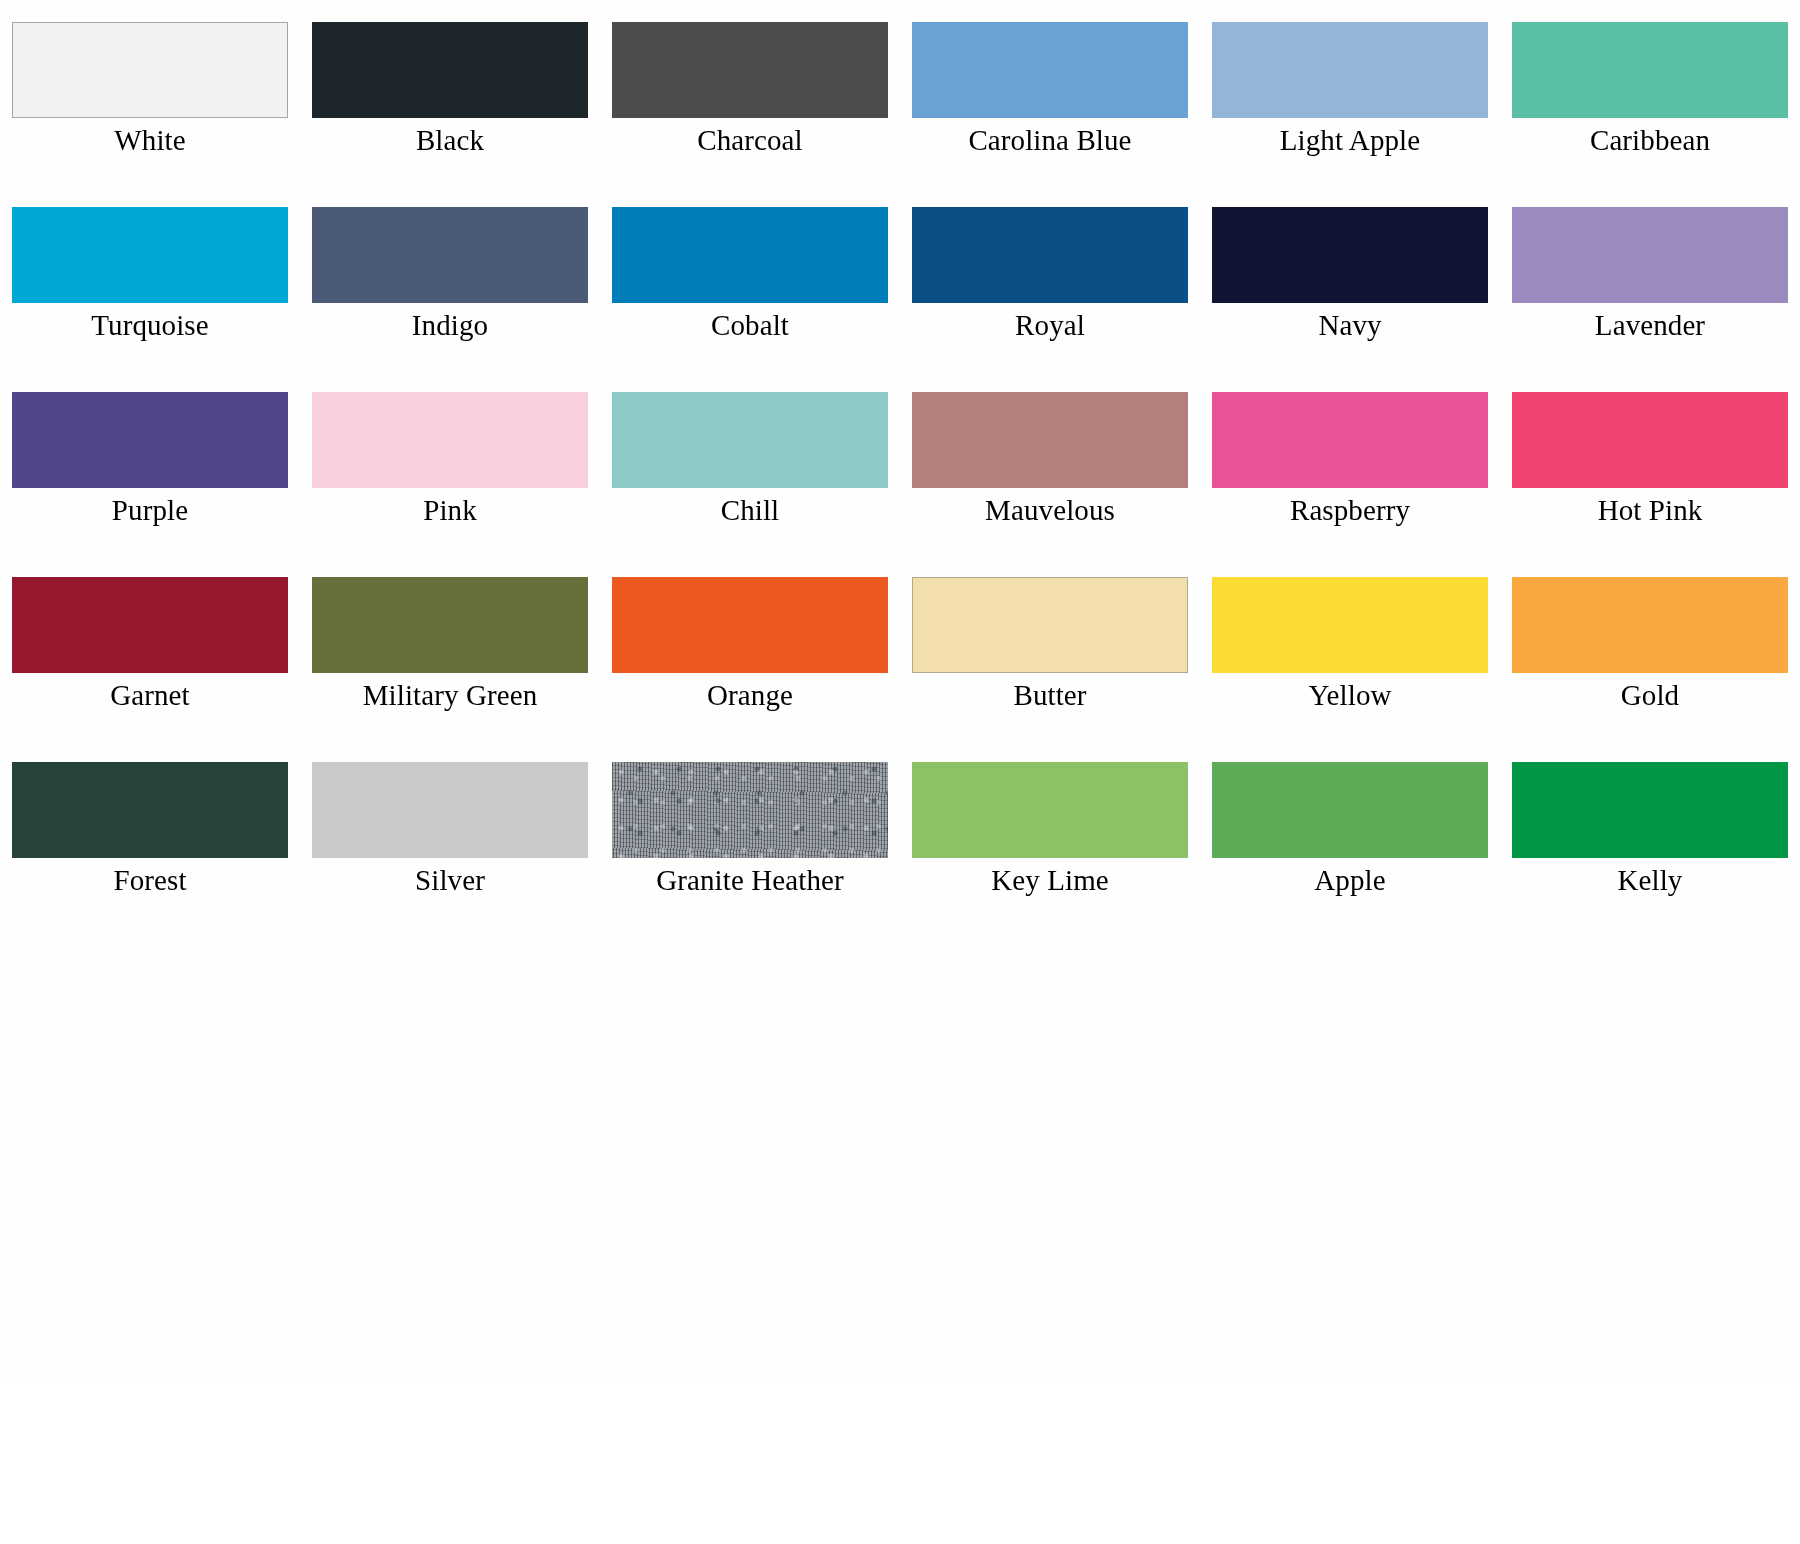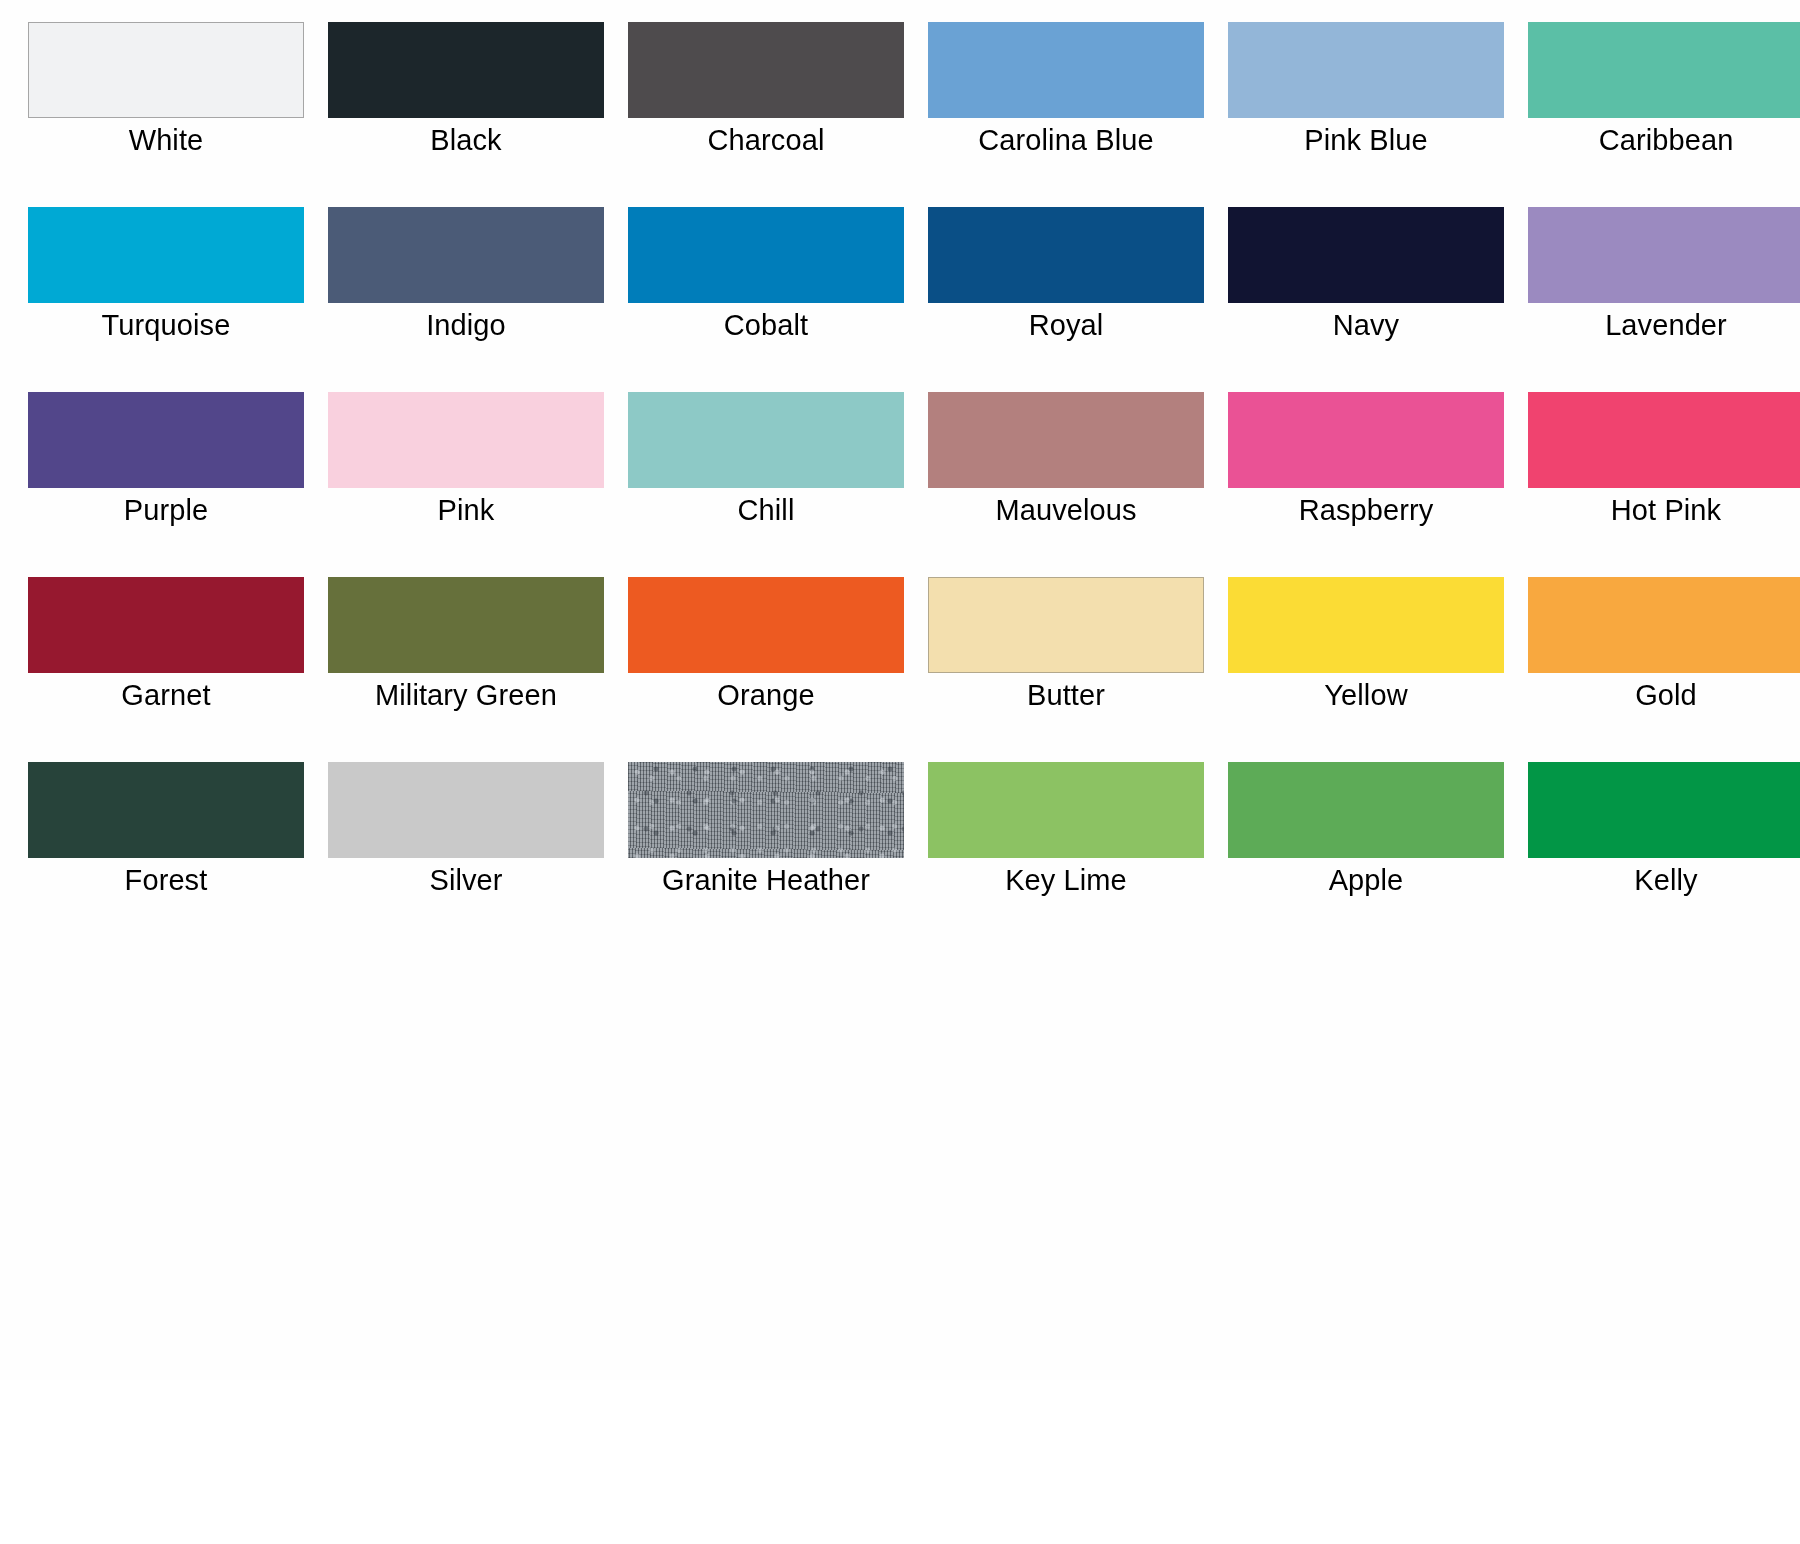--- a/index.html
+++ b/index.html
@@ -30,21 +30,22 @@
   }
 
   .grid {
     position: absolute;
     left: 0;
     top: 0;
     width: 1501px;
     display: grid;
     grid-template-columns: repeat(6, 300px);
     grid-auto-rows: 185px;
-    padding: 14px 0 0 16px;
+    padding: 14px 0 0 0;
+    font-family: Liberation Serif, serif;
   }
 
   .cell {
     position: relative;
     width: 300px;
     height: 185px;
   }
 
   .swatch-wrap {
     position: absolute;
@@ -179,21 +180,21 @@
       <div class="cell">
         <div class="swatch-wrap">
           <div class="swatch" title="Carolina Blue" style="background-color: rgb(106, 162, 212);"></div>
         </div>
         <div class="label">Carolina Blue</div>
       </div>
       <div class="cell">
         <div class="swatch-wrap">
           <div class="swatch" title="Light Blue" style="background-color: rgb(147, 182, 216);"></div>
         </div>
-        <div class="label">Pink Blue</div>
+        <div class="label">Light Apple</div>
       </div>
       <div class="cell">
         <div class="swatch-wrap">
           <div class="swatch" title="Caribbean" style="background-color: rgb(91, 191, 166);"></div>
         </div>
         <div class="label">Caribbean</div>
       </div>
       <div class="cell">
         <div class="swatch-wrap">
           <div class="swatch" title="Turquoise" style="background-color: rgb(0, 169, 212);"></div>

